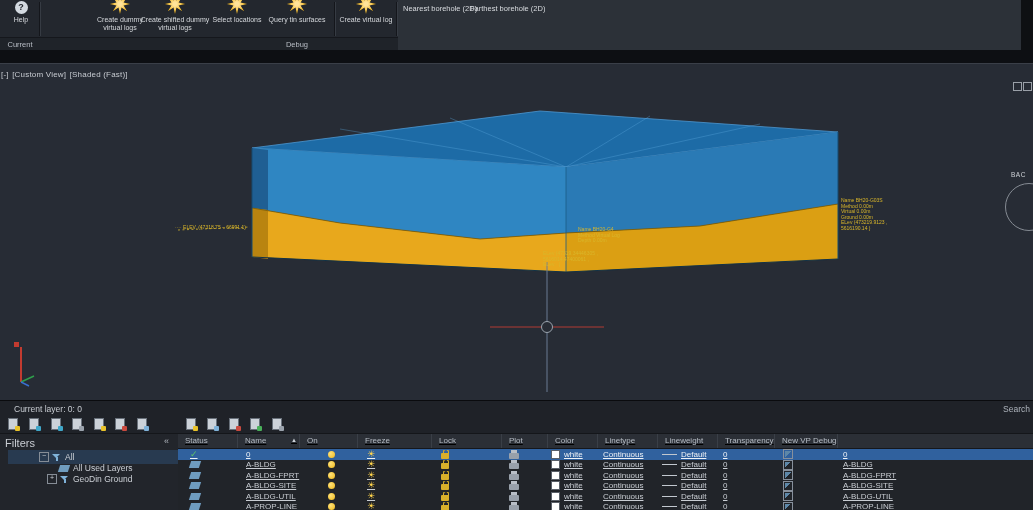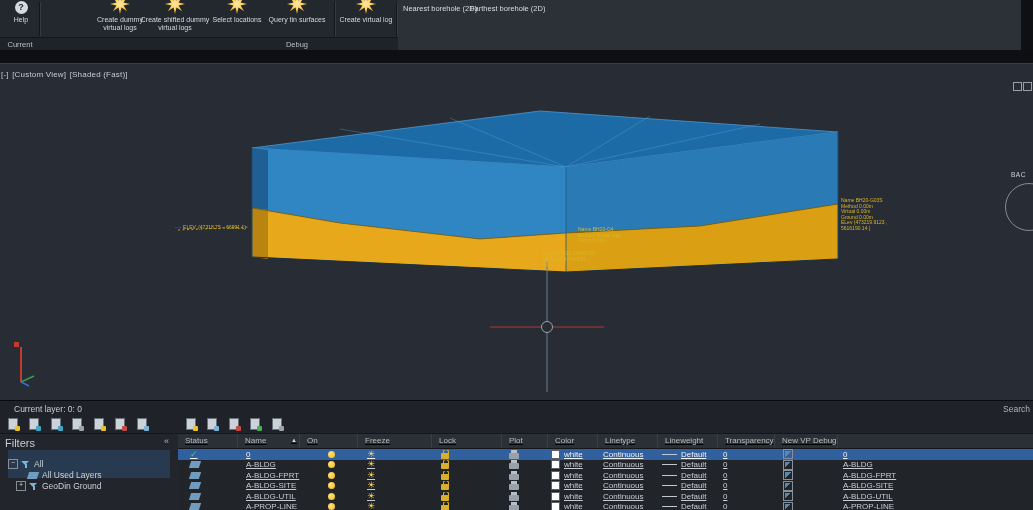--- a/index.html
+++ b/index.html
@@ -48,21 +48,21 @@
   #tg1 .ticon:nth-child(3) .badge{background:#3fa7c9;} #tg1 .ticon:nth-child(4) .badge{background:#9aa2ac;}
   #tg1 .ticon:nth-child(5) .badge{background:#e8c22a;} #tg1 .ticon:nth-child(6) .badge{background:#c94a3f;}
   #tg1 .ticon:nth-child(7) .badge{background:#7fb2d9;}
   #tg2 .ticon:nth-child(1) .badge{background:#e8c22a;} #tg2 .ticon:nth-child(2) .badge{background:#7fb2d9;}
   #tg2 .ticon:nth-child(3) .badge{background:#c94a3f;} #tg2 .ticon:nth-child(4) .badge{background:#49b05a;}
   #tg2 .ticon:nth-child(5) .badge{background:#9aa2ac;}
 
   #filters{position:absolute;left:0;top:33px;width:178px;height:77px;background:#22252b;border-right:1px solid #14161a;}
   #filters-title{position:absolute;left:5px;top:3px;font-size:11px;color:#c9cdd3;}
   #filters-collapse{position:absolute;left:164px;top:2px;font-size:9px;color:#aeb4bc;}
-  .trow{position:absolute;height:28px;font-size:8.5px;color:#ccd0d6;display:flex;align-items:center;}
+  .trow{position:absolute;height:14px;font-size:8.5px;color:#ccd0d6;display:flex;align-items:center;padding-left:31px;}
   .exp{width:8px;height:8px;border:1px solid #868d96;font-size:7px;line-height:6px;text-align:center;color:#ccd0d6;margin-right:3px;flex:none;}
   .exp.minus::before{content:"−";} .exp.plus::before{content:"+";}
   .funnel{width:10px;height:9px;position:relative;margin-right:3px;flex:none;}
   .funnel::before{content:"";position:absolute;top:1px;left:0;border-left:4.5px solid transparent;border-right:4.5px solid transparent;border-top:4px solid #7fb2d9;}
   .funnel::after{content:"";position:absolute;top:4px;left:3.5px;width:2px;height:4px;background:#7fb2d9;}
   .sheet{width:10px;height:7px;background:var(--icon-blue,#6f9cbf);transform:skewX(-18deg);display:inline-block;flex:none;}
   .trow .sheet{margin-right:4px;}
   .sel-filter{background:#283a50;width:100%;}
 
   #ltable{position:absolute;left:178px;top:33px;width:855px;height:77px;background:#212429;overflow:hidden;}

